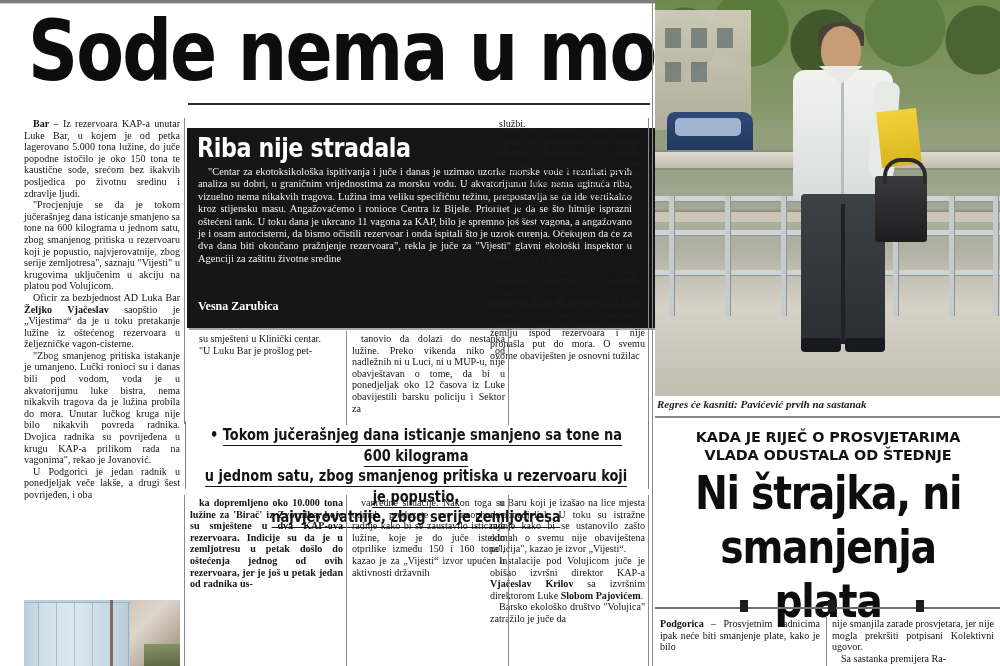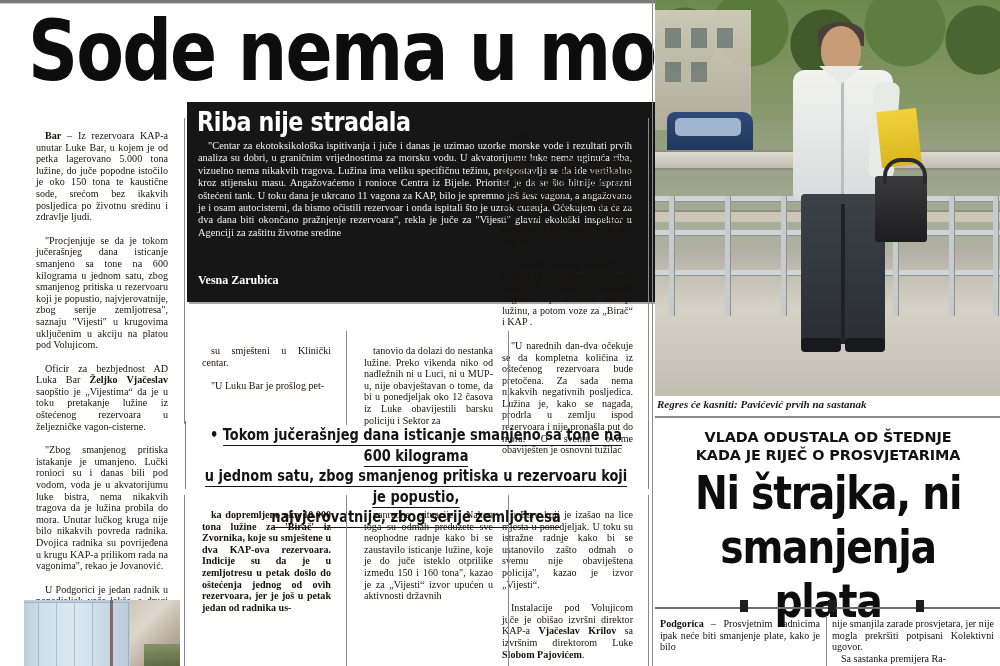--- a/index.html
+++ b/index.html
@@ -35,39 +35,39 @@
   
   .col{
     position:absolute;
     font-family:"Liberation Serif", serif;
     font-size:10.1px;
     line-height:11.6px;
     text-align:justify;
     color:#16130f;
     hyphens:auto;
   }
-  .col p{margin:12px;}
+  .col p{margin:0;}
   .col p + p{text-indent:9px;}
   .col .lead{text-indent:9px;}
   .col b{font-weight:700;}
 
   #col1{left:24px;top:118px;width:156px;height:330px;}
   #col2a{left:190px;top:333px;width:153px;height:92px;}
   #col3a{left:352px;top:333px;width:153px;height:92px;}
   #col4{left:490px;top:118px;width:155px;height:296px;}
   #col2b{left:190px;top:497px;width:153px;height:118px;font-weight:bold;}
   #col3b{left:352px;top:497px;width:153px;height:118px;}
   #col4b{left:490px;top:497px;width:155px;height:118px;}
 
   
   .vrule{position:absolute;width:1px;background:#8a8a8a;}
 
   
   .blackbox{
-    position:absolute;left:187px;top:102px;width:473px;height:200px;
+    position:absolute;left:187px;top:128px;width:473px;height:200px;
     background:#161616;color:#fff;
     box-shadow:2px 2px 0 rgba(0,0,0,.35);
   }
   .blackbox .bb-title{
     position:absolute;left:10px;top:6px;
     font-family:"DejaVu Sans Condensed","Liberation Sans Narrow","Liberation Sans",sans-serif;
     font-weight:700;font-size:26px;line-height:28px;letter-spacing:-0.4px;
     transform:scaleX(0.95);transform-origin:left center;
     color:#ffffff;white-space:nowrap;
   }
@@ -341,22 +341,22 @@
         </div>
       <div class="pm-shoe" style="left:26px"></div>
       <div class="pm-shoe" style="left:70px"></div>
     </div>
   </div>
 
   <div class="caption">Regres će kasniti: Pavićević prvih na sastanak</div>
   <div class="cap-rule"></div>
 
   <div class="kicker">
+    <div>KADA JE RIJEČ O PROSVJETARIMA</div>
     <div>VLADA ODUSTALA OD ŠTEDNJE</div>
-    <div>KADA JE RIJEČ O PROSVJETARIMA</div>
   </div>
 
   <div class="rail-hl">
     <span>Ni štrajka, ni</span>
     <span>smanjenja plata</span>
   </div>
 
   <div class="rail-rule"></div>
   <div class="rail-tick" style="left:740px;"></div>
   <div class="rail-tick" style="left:828px;"></div>

